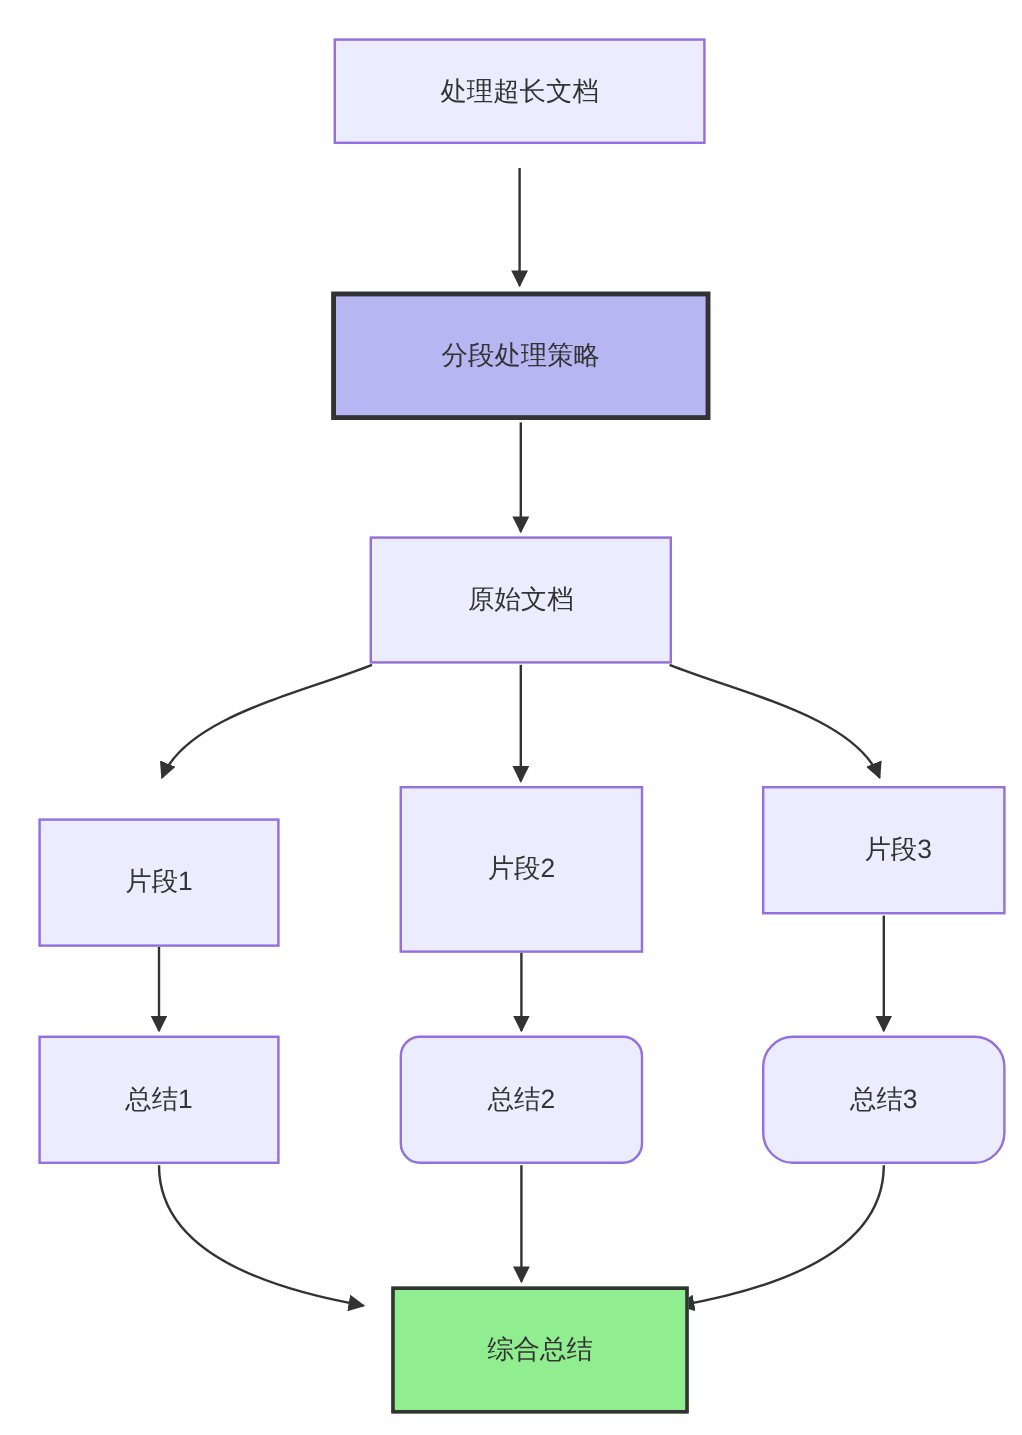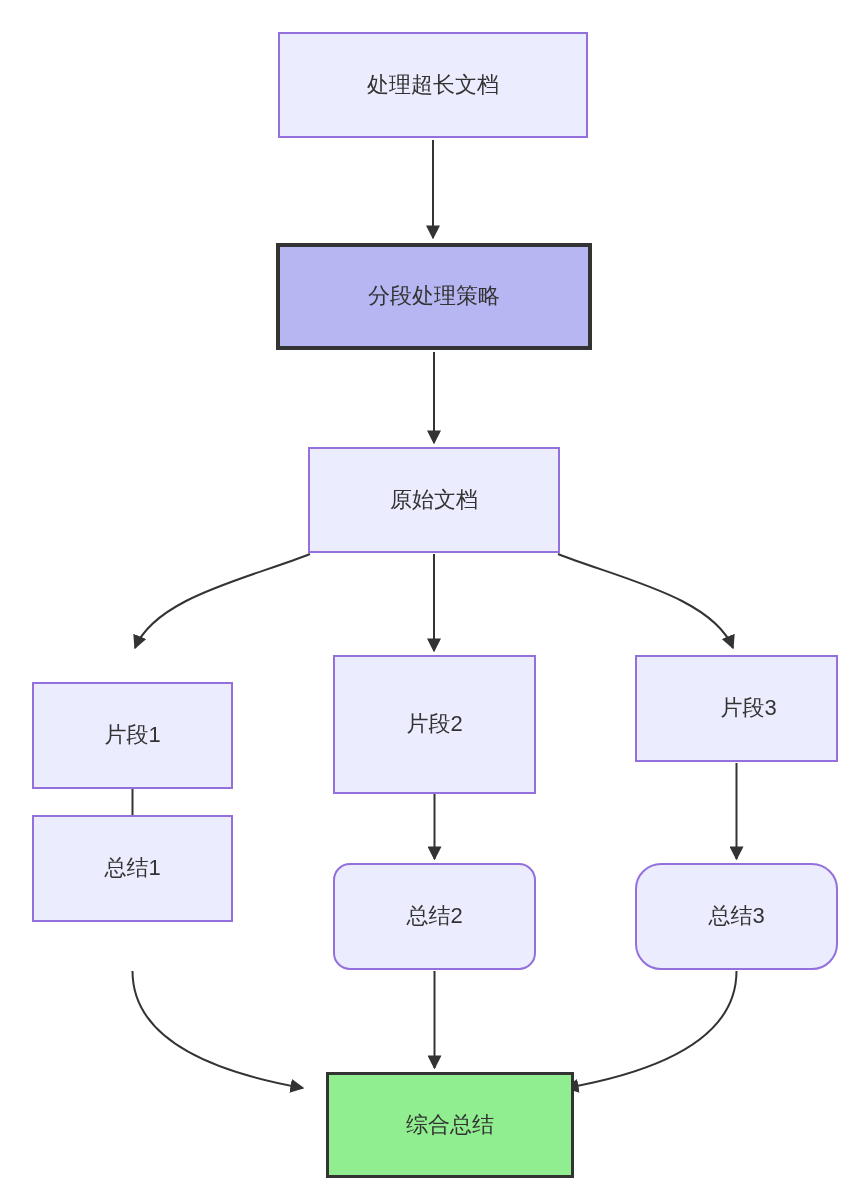--- a/index.html
+++ b/index.html
@@ -38,27 +38,27 @@
   }
   .node.highlight {
     background: #B6B6F2;
     border: 4px solid #333333;
   }
   .node.result {
     background: #90EE90;
     border: 3px solid #333333;
   }
   
-  #node-a  { left: 278px; top: 32px;   width: 310px; height: 106px; }
+  #node-a  { left: 278px; top: 32px;   width: 310px; height: 88px; }
   #node-b  { left: 276px; top: 243px;  width: 316px; height: 107px; }
   #node-c  { left: 308px; top: 447px;  width: 252px; height: 106px; }
   #node-d1 { left: 32px;  top: 655px;  width: 201px; height: 107px; margin-top: 27px; }
   #node-d2 { left: 333px; top: 655px;  width: 203px; height: 139px; }
   #node-d3 { left: 635px; top: 655px;  width: 203px; height: 107px; padding-left: 24px; }
-  #node-e1 { left: 32px;  top: 815px;  width: 201px; height: 107px; }
+  #node-e1 { left: 32px;  top: 863px;  width: 201px; height: 107px; }
   #node-e2 { left: 333px; top: 863px;  width: 203px; height: 107px; border-radius: 17px; }
   #node-e3 { left: 635px; top: 863px;  width: 203px; height: 107px; border-radius: 26px; }
   #node-f  { left: 310px; top: 1072px; width: 248px; height: 106px; margin-left: 16px; }
   .edge {
     fill: none;
     stroke: #333333;
     stroke-width: 2px;
   }
 </style>
 </head>

